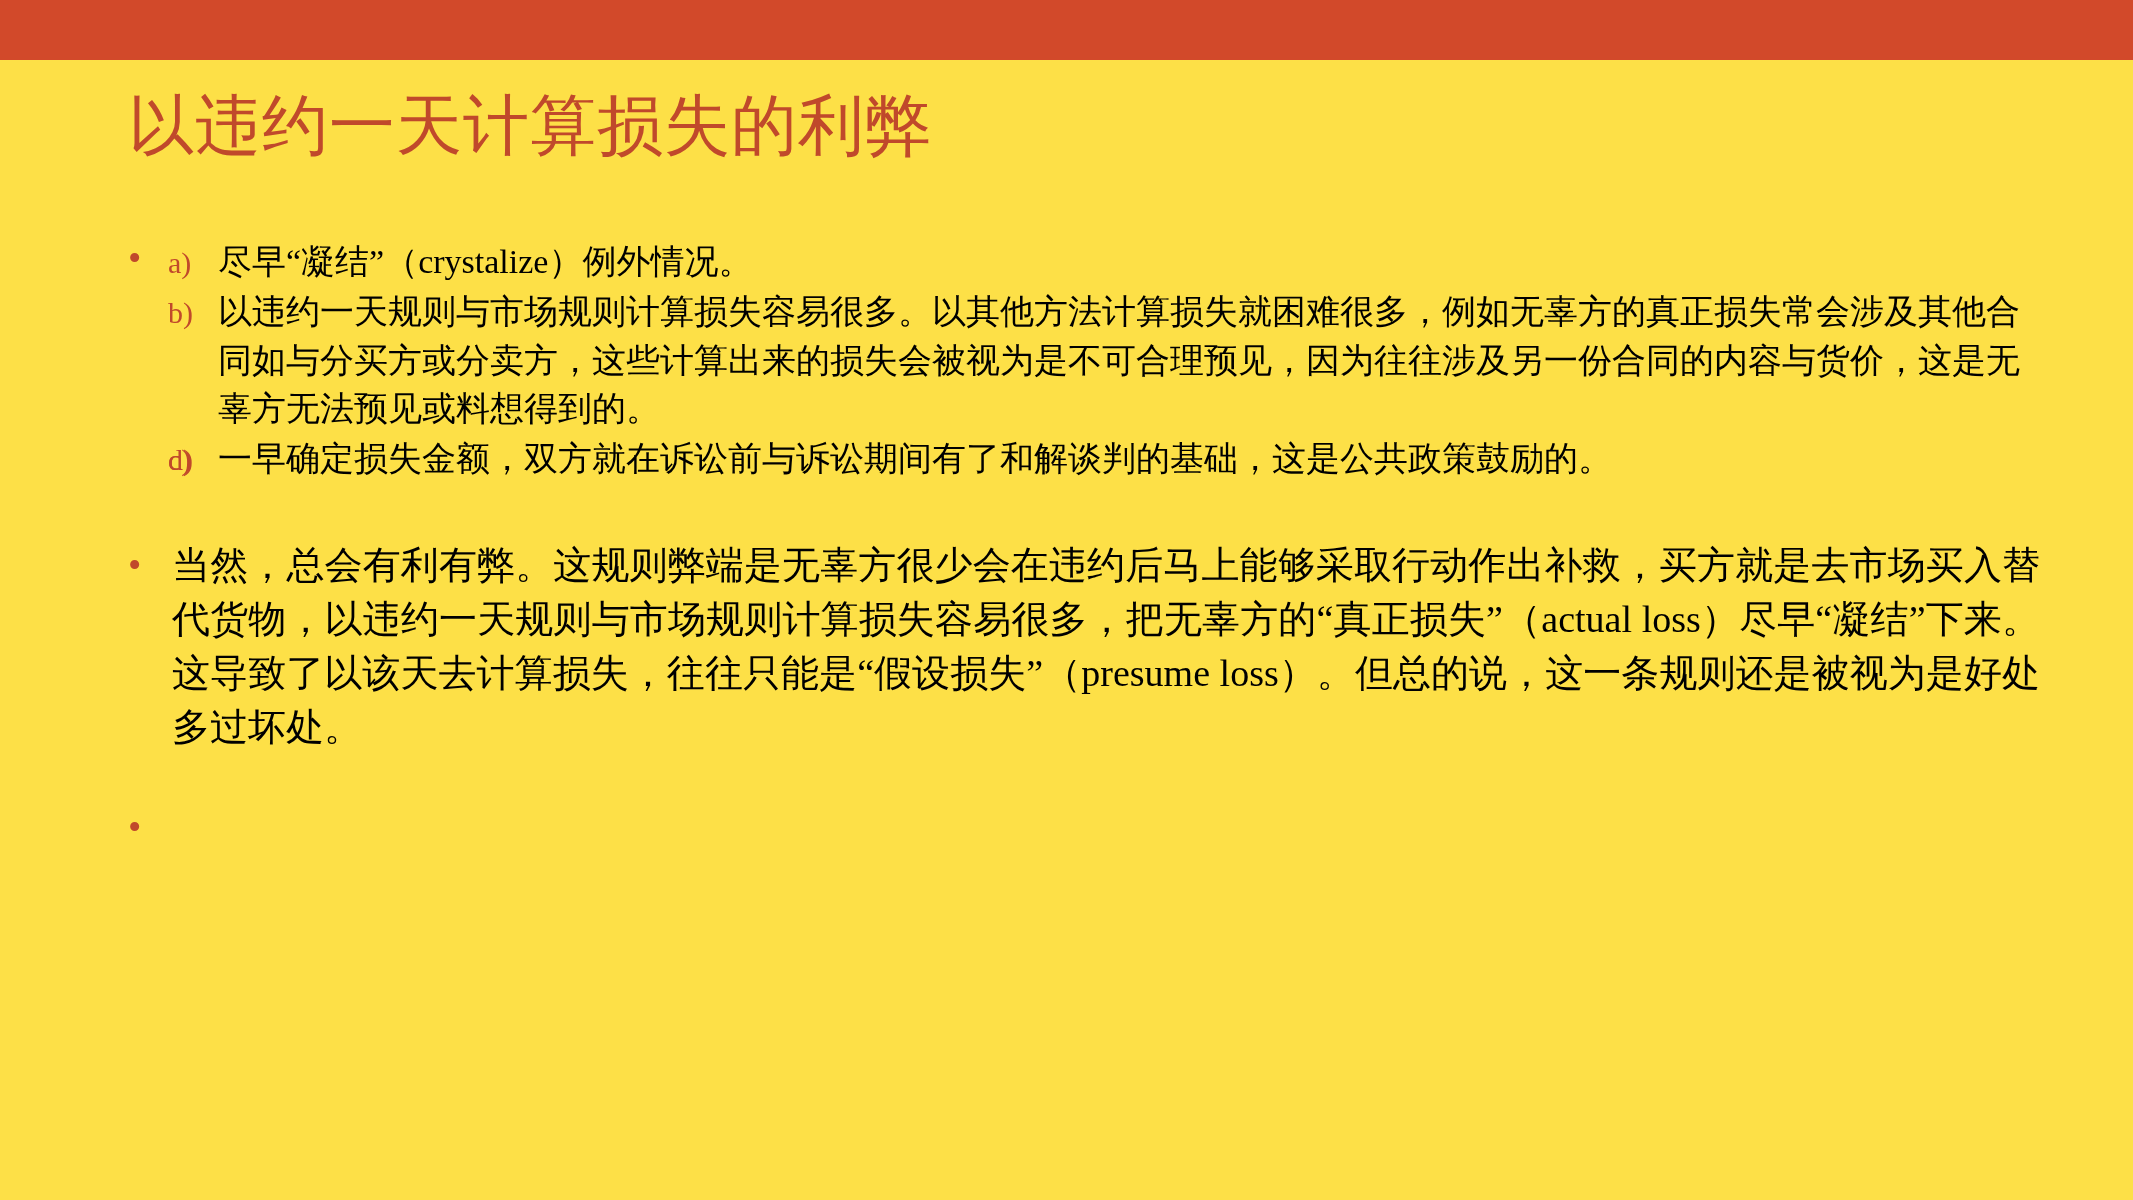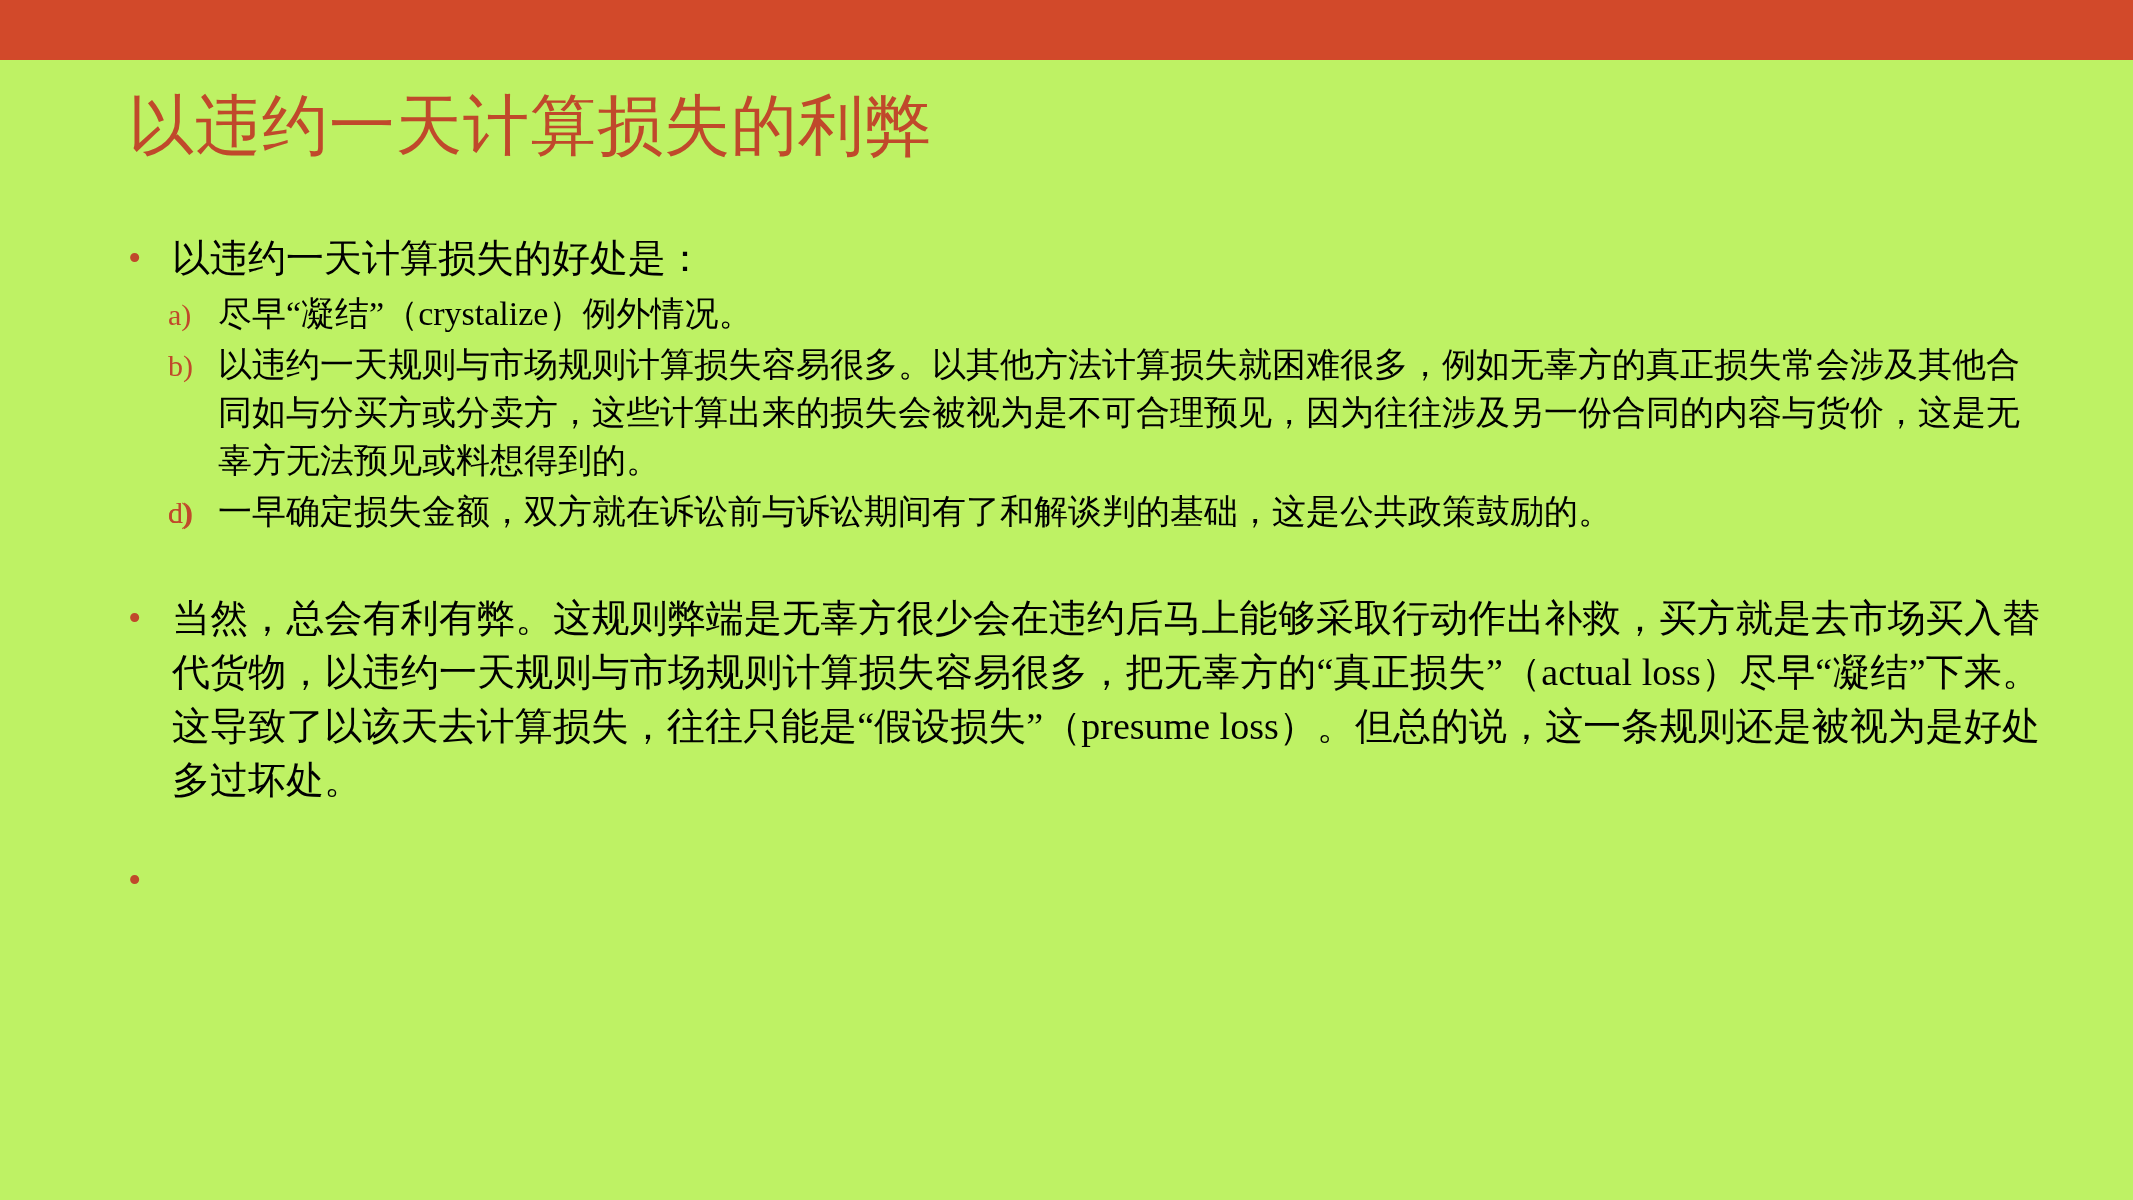--- a/index.html
+++ b/index.html
@@ -10,21 +10,21 @@
   body {
     width: 2133px;
     height: 1200px;
     font-family: "Liberation Serif", "DejaVu Serif", serif;
     overflow: hidden;
   }
   .slide {
     position: relative;
     width: 2133px;
     height: 1200px;
-    background: #bef264;
+    background: #fde047;
     box-sizing: border-box;
   }
   .top-bar {
     position: absolute;
     top: 0;
     left: 0;
     width: 2133px;
     height: 60px;
     background: #D2492A;
   }
@@ -125,21 +125,20 @@
 <div class="slide">
 
   <div class="top-bar"></div>
 
   <div class="title">以违约一天计算损失的利弊</div>
 
   <div class="body-area">
 
     <div class="lvl1">
       <span class="bullet">•</span>
-      <span>以违约一天计算损失的好处是：</span>
     </div>
 
     <ul class="lvl2-list">
       <li class="lvl2">
         <span class="marker">a)</span>
         <span>尽早“凝结”（crystalize）例外情况。</span>
       </li>
       <li class="lvl2">
         <span class="marker">b)</span>
         <span>以违约一天规则与市场规则计算损失容易很多。以其他方法计算损失就困难很多，例如无辜方的真正损失常会涉及其他合同如与分买方或分卖方，这些计算出来的损失会被视为是不可合理预见，因为往往涉及另一份合同的内容与货价，这是无辜方无法预见或料想得到的。</span>

